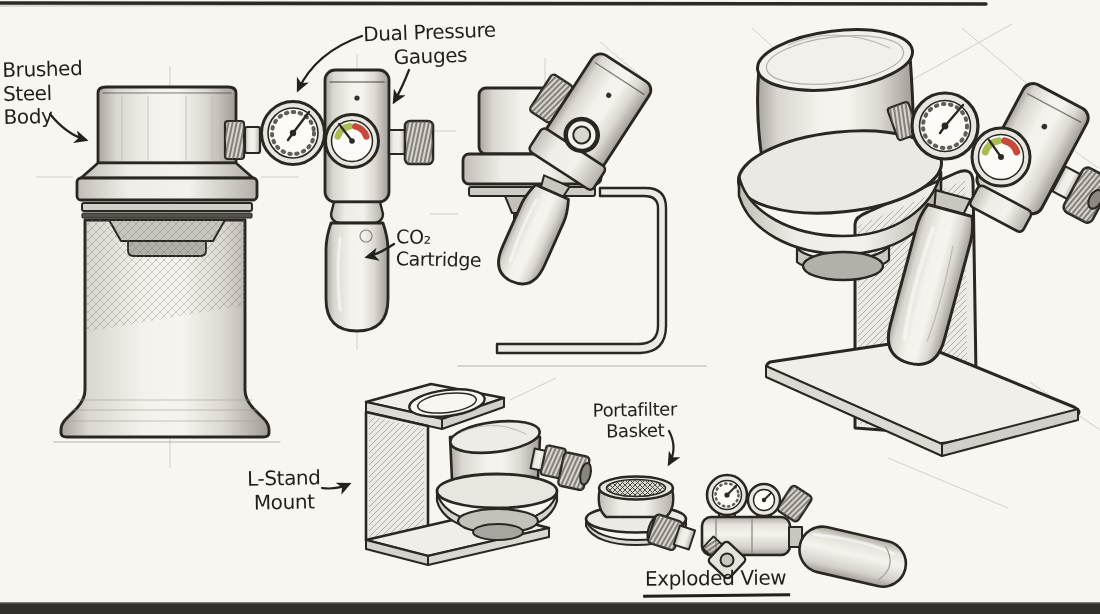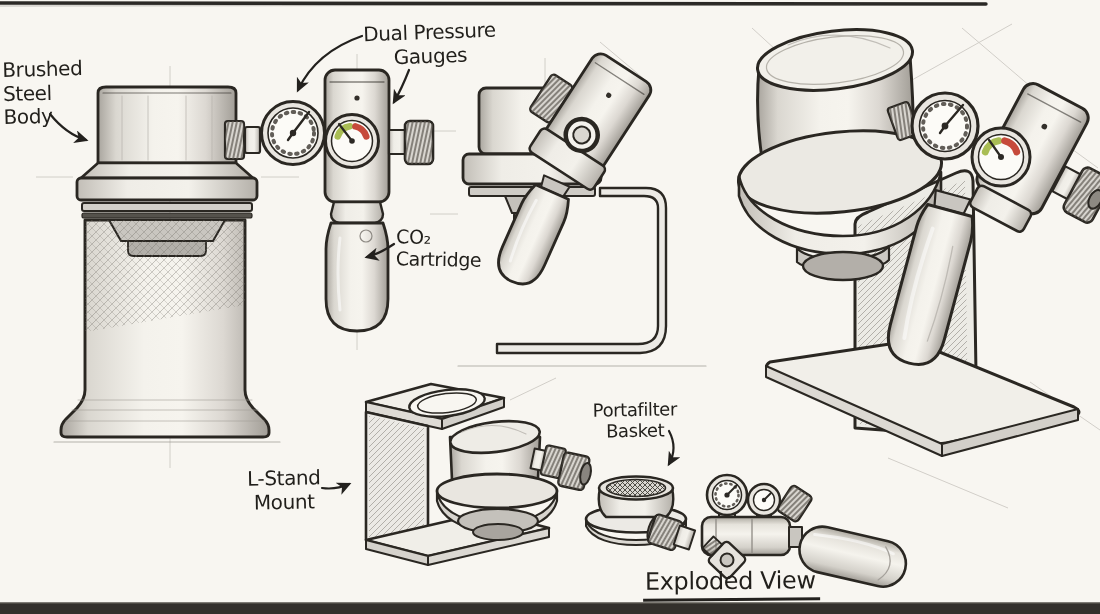--- a/index.html
+++ b/index.html
@@ -13,21 +13,21 @@
     white-space:pre-line;
     letter-spacing:-0.4px;
     line-height:1.18;
     font-weight:normal;
   }
   .lbl-brushed{left:3px;top:58px;font-size:20px;transform:rotate(-1.5deg);}
   .lbl-dual{left:345px;top:21px;width:170px;text-align:center;font-size:20px;transform:rotate(-2deg);}
   .lbl-co2{left:396px;top:226px;font-size:19px;transform:rotate(1deg);}
   .lbl-lstand{left:238px;top:467px;width:92px;text-align:center;font-size:20px;transform:rotate(-1deg);}
   .lbl-porta{left:584px;top:399px;width:102px;text-align:center;font-size:18px;transform:rotate(-1deg);}
-  .lbl-exploded{left:643px;top:567px;font-size:24px;border-bottom:3px solid #23211e;padding:0 4px 3px 2px;transform:rotate(-0.5deg);}
+  .lbl-exploded{left:643px;top:567px;font-size:20px;border-bottom:3px solid #23211e;padding:0 4px 3px 2px;transform:rotate(-0.5deg);}
 </style>
 </head>
 <body>
 
 <div class="page">
 
 <svg width="1100" height="614" viewBox="0 0 1100 614">
 <defs>
   <linearGradient id="gV" x1="0" y1="0" x2="1" y2="0">
     <stop offset="0" stop-color="#a9a59e"></stop>

